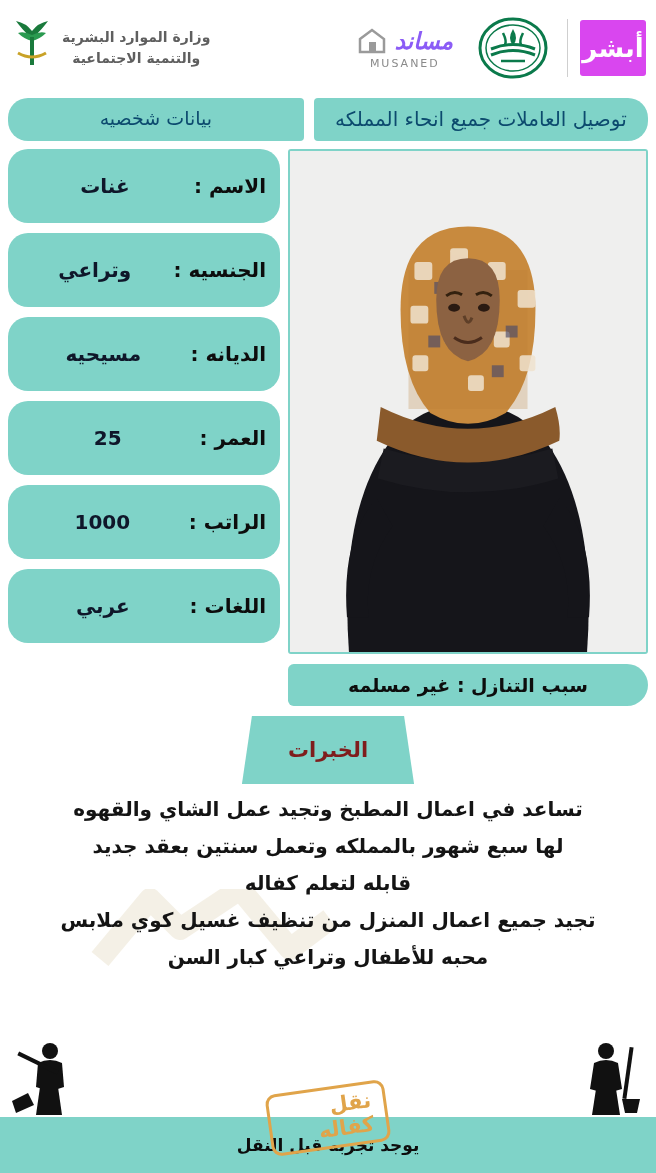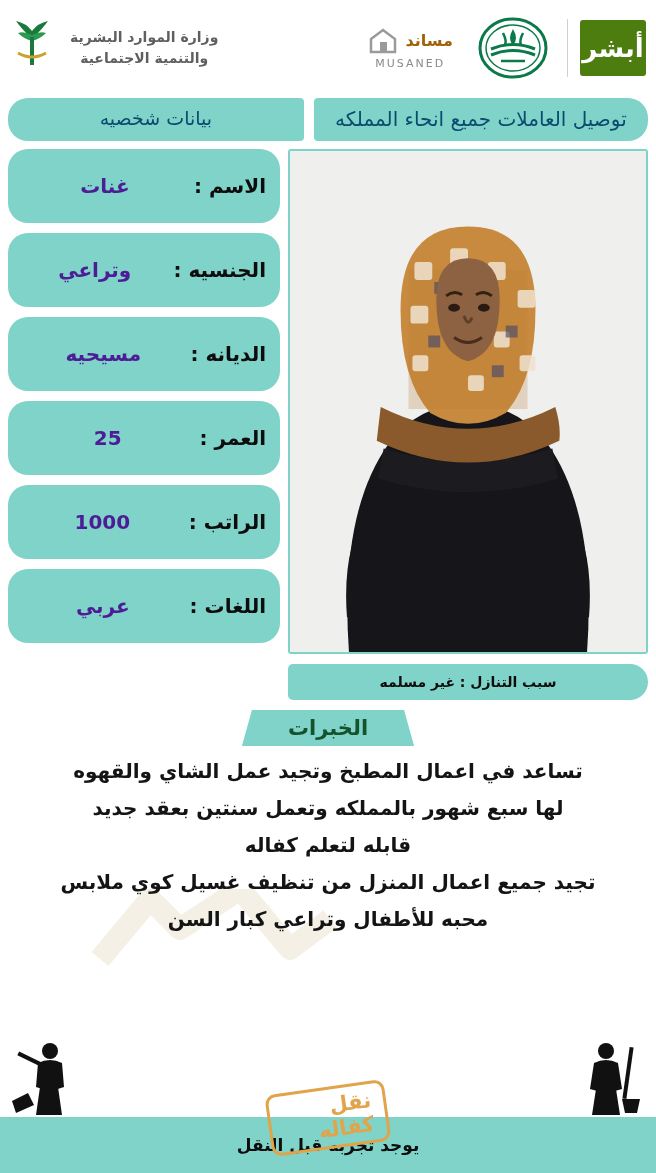--- a/index.html
+++ b/index.html
@@ -17,36 +17,36 @@
   .header {
     position: relative;
     height: 96px;
     display: flex;
     align-items: center;
     padding: 0 10px;
     background: #fff;
   }
   .hdr-logo-green {
     width: 66px; height: 56px;
-    background: #4d7c0f;
+    background: #d946ef;
     border-radius: 3px;
     display:flex; align-items:center; justify-content:center;
     color:#fff; font-weight:bold; font-size:26px;
     letter-spacing:-1px;
     flex: none;
   }
   .hdr-sep { width:1px; height:58px; background:#cfcfcf; margin: 0 12px; flex:none; }
   .hdr-emblem { width: 84px; height: 66px; position: relative; flex:none; }
   .hdr-emblem svg { display:block; }
   .hdr-musaned { margin-inline-start: 18px; text-align:center; flex:none; }
-  .musaned-ar { font-size: 16px; font-weight: bold; color:#a16207; letter-spacing:1px; }
+  .musaned-ar { font-size: 23px; font-weight: bold; color:#8b5cf6; letter-spacing:1px;font-style:italic; }
   .musaned-en { font-size: 11px; color:#8a8a8a; letter-spacing:2px; margin-top:2px; }
   .musaned-row { display:flex; align-items:center; gap:8px; justify-content:center;}
   .house-icon { width:30px; height:28px; }
-  .hdr-ministry { margin-inline-start:auto; display:flex; align-items:center; gap:16px; }
+  .hdr-ministry { margin-inline-start:auto; display:flex; align-items:center; gap:8px; }
   .ministry-text { text-align:center; font-size:14px; color:#5f5f5f; line-height:1.5; font-weight:600;}
   .palm { width:44px; height:58px; }
 
   
   .band-row { display:flex; gap:10px; padding: 0 8px; margin-top: 2px; }
   .band {
     background:#7fd3c8;
     color:#0c4a6e;
     font-weight:normal;
     font-size:17px;
@@ -76,44 +76,44 @@
   .info-row {
     background:#7fd3c8;
     border-radius: 20px;
     height: 74px;
     display:flex;
     align-items:center;
     padding: 0 14px;
     gap: 6px;
   }
   .info-label { font-weight:bold; font-size:20px; color:#0d0d0d; white-space:nowrap; }
-  .info-value { font-weight:bold; font-size:20px; color:#4c1d95; flex:1; text-align:center; }
+  .info-value { font-weight:bold; font-size:20px; color:#0f172a; flex:1; text-align:center; }
 
   
   .reason {
     margin: 10px 8px 0 8px;
     background:#7fd3c8;
     border-radius: 6px 22px 22px 6px;
     padding: 10px 16px;
-    font-size: 14px;
+    font-size: 19px;
     font-weight:bold;
     color:#0d0d0d;
     width: 360px;
     text-align:center;
   }
 
   
   .exp-title-wrap { text-align:center; margin-top: 10px; }
   .exp-title {
     display:inline-block;
     background:#7fd3c8;
-    color:#14532d;
+    color:#7f1d1d;
     font-weight:bold;
     font-size:21px;
-    padding: 6px 46px;
+    padding: 22px 46px;
     clip-path: polygon(10px 0, calc(100% - 10px) 0, 100% 100%, 0 100%);
   }
   .exp-body {
     position:relative;
     text-align:center;
     padding: 8px 14px 0 14px;
     font-size: 20px;
     font-weight: bold;
     line-height: 1.75;
     color:#141414;

